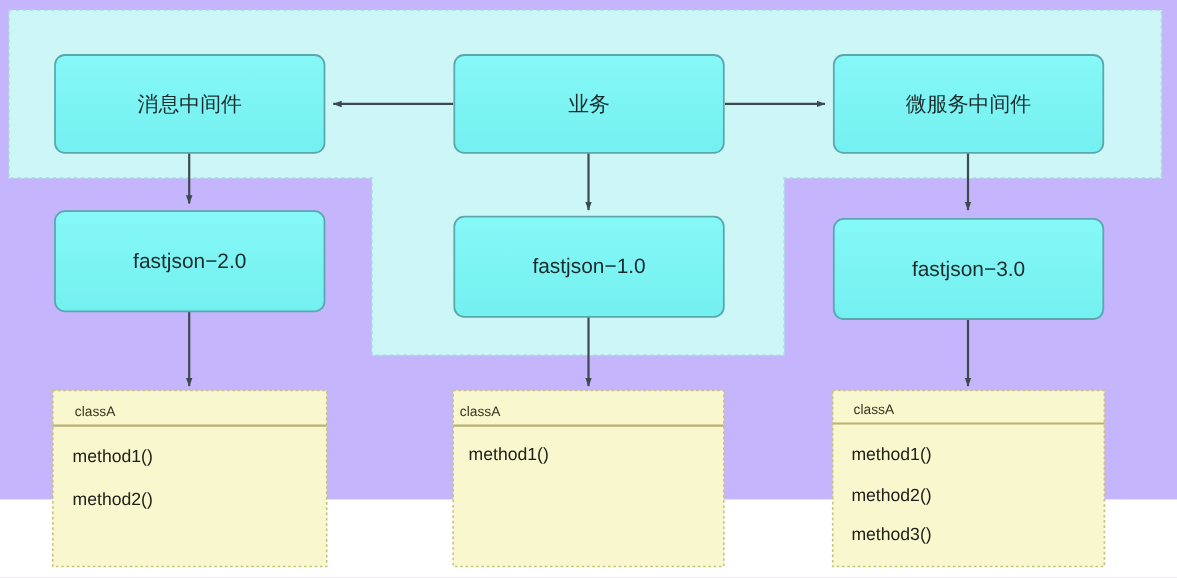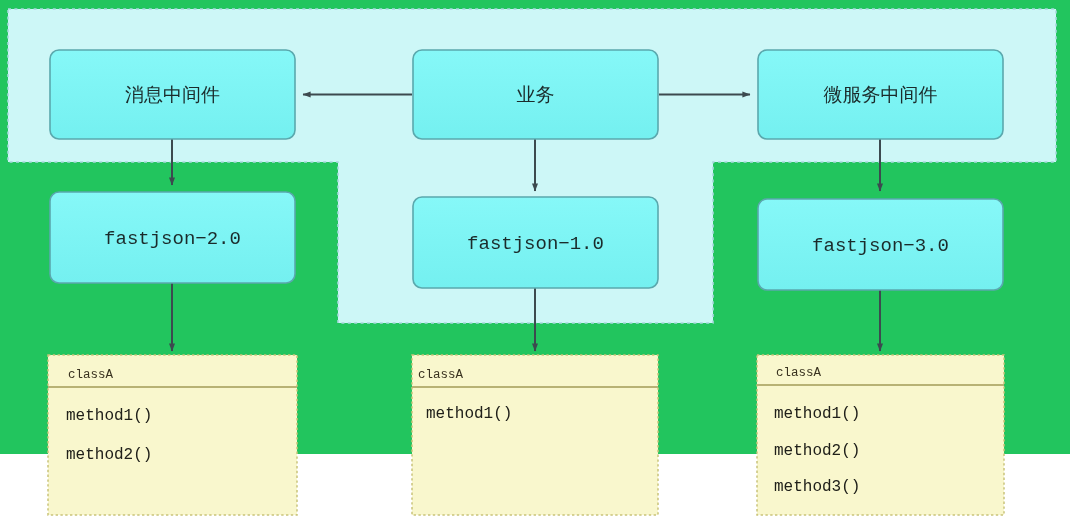--- a/index.html
+++ b/index.html
@@ -1,18 +1,18 @@
 <!DOCTYPE html>
 <html><head>
 <meta charset="utf-8">
 <style>
   html,body{margin:0;padding:0;background:#fff;}
   body{width:1070px;height:525px;overflow:hidden;
        font-family:"Liberation Sans","DejaVu Sans",sans-serif;}
-  #canvas{position:relative;width:1070px;height:454px;background:#22c55e;font-family:Liberation Mono, monospace;}
+  #canvas{position:relative;width:1070px;height:454px;background:#c4b5fd;}
   svg#diagram{position:absolute;left:0;top:0;width:1070px;height:525px;}
   .box-label{font-size:19px;fill:#1b2b2b;text-anchor:middle;dominant-baseline:middle;}
   .cls-title{font-size:12.5px;fill:#3a3320;}
   .cls-method{font-size:16px;fill:#20201a;}
 </style>
 </head>
 <body>
 
 <div id="canvas">
 

